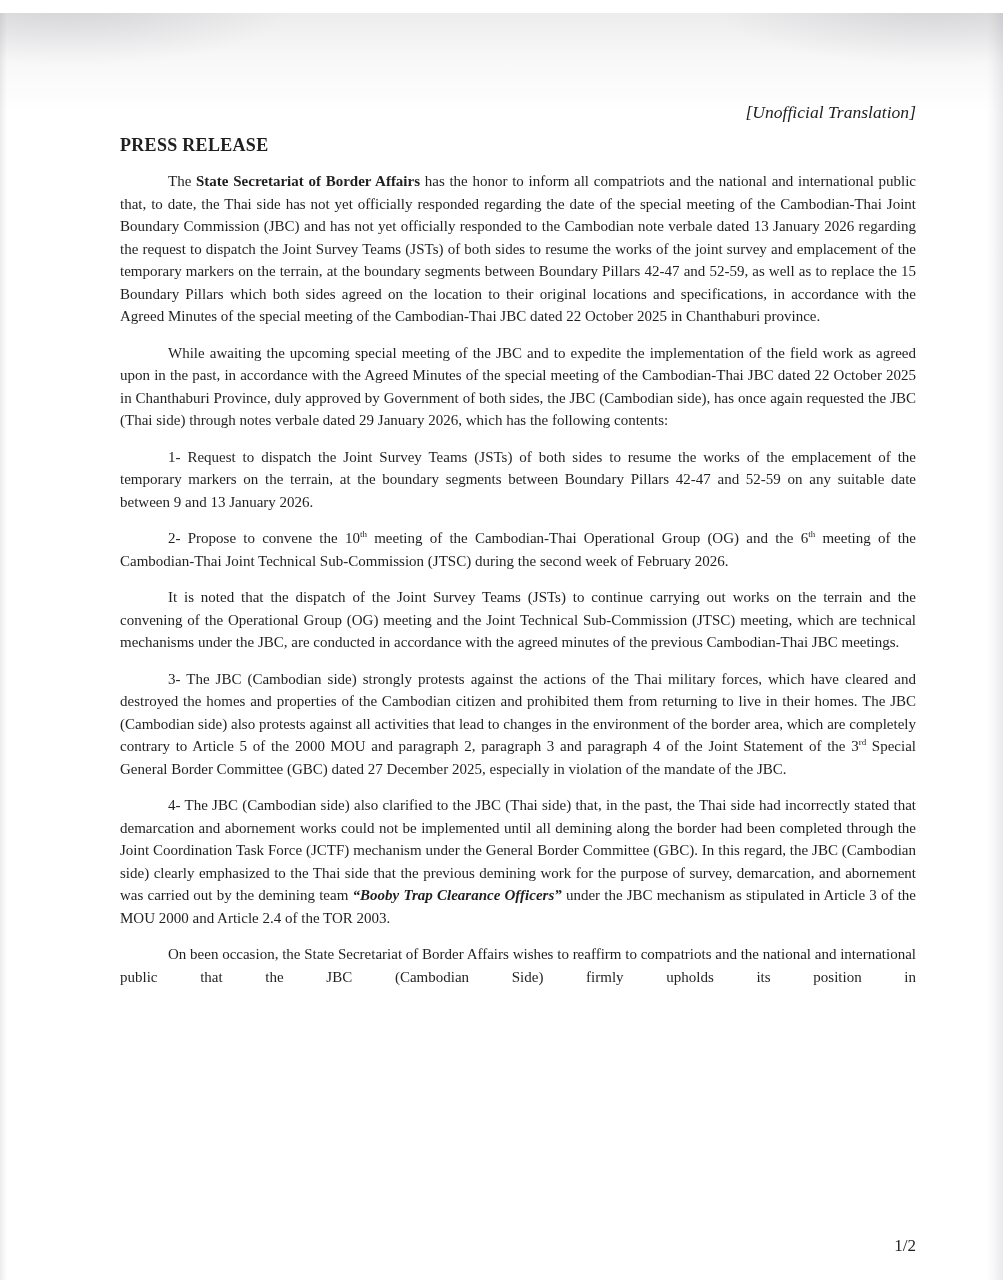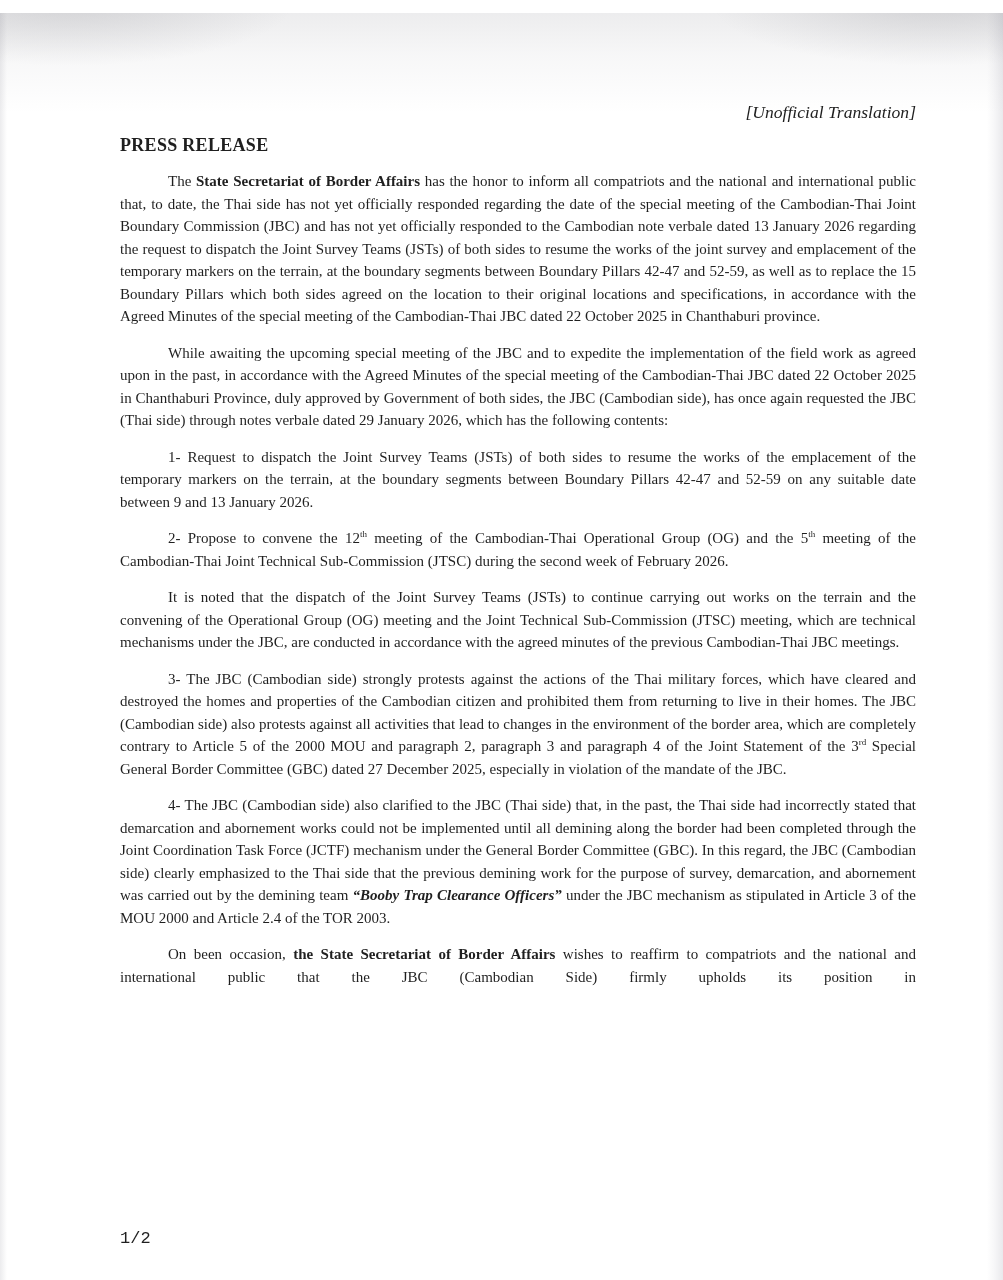--- a/index.html
+++ b/index.html
@@ -57,40 +57,39 @@
     text-align-last: justify;
   }
   .para sup {
     font-size: 0.6em;
     line-height: 0;
     vertical-align: super;
   }
   .page-footer {
     position: absolute;
     left: 120px;
-    bottom: 44px;
+    bottom: 37px;
     width: 796px;
-    text-align: left;
+    text-align: right;
     font-size: 17px;
     line-height: 20px;
-    font-family: Liberation Mono, monospace;
   }
 </style>
 </head>
 <body>
 
 <div class="page" style="color: rgb(31, 31, 31);">
   <div class="content">
     <div class="header-note">[Unofficial Translation]</div>
     <div class="doc-title">PRESS RELEASE</div>
     <div class="body-text">
         <p class="para"><span>The </span><span style="font-weight: bold;">State Secretariat of Border Affairs</span><span> has the honor to inform all compatriots and the national and international public that, to date, the Thai side has not yet officially responded regarding the date of the special meeting of the Cambodian-Thai Joint Boundary Commission (JBC) and has not yet officially responded to the Cambodian note verbale dated 13 January 2026 regarding the request to dispatch the Joint Survey Teams (JSTs) of both sides to resume the works of the joint survey and emplacement of the temporary markers on the terrain, at the boundary segments between Boundary Pillars 42-47 and 52-59, as well as to replace the 15 Boundary Pillars which both sides agreed on the location to their original locations and specifications, in accordance with the Agreed Minutes of the special meeting of the Cambodian-Thai JBC dated 22 October 2025 in Chanthaburi province.</span></p>
         <p class="para"><span>While awaiting the upcoming special meeting of the JBC and to expedite the implementation of the field work as agreed upon in the past, in accordance with the Agreed Minutes of the special meeting of the Cambodian-Thai JBC dated 22 October 2025 in Chanthaburi Province, duly approved by Government of both sides, the JBC (Cambodian side), has once again requested the JBC (Thai side) through notes verbale dated 29 January 2026, which has the following contents:</span></p>
         <p class="para"><span>1- Request to dispatch the Joint Survey Teams (JSTs) of both sides to resume the works of the emplacement of the temporary markers on the terrain, at the boundary segments between Boundary Pillars 42-47 and 52-59 on any suitable date between 9 and 13 January 2026.</span></p>
-        <p class="para"><span>2- Propose to convene the 12</span><sup>th</sup><span> meeting of the Cambodian-Thai Operational Group (OG) and the 5</span><sup>th</sup><span> meeting of the Cambodian-Thai Joint Technical Sub-Commission (JTSC) during the second week of February 2026.</span></p>
+        <p class="para"><span>2- Propose to convene the 10</span><sup>th</sup><span> meeting of the Cambodian-Thai Operational Group (OG) and the 6</span><sup>th</sup><span> meeting of the Cambodian-Thai Joint Technical Sub-Commission (JTSC) during the second week of February 2026.</span></p>
         <p class="para"><span>It is noted that the dispatch of the Joint Survey Teams (JSTs) to continue carrying out works on the terrain and the convening of the Operational Group (OG) meeting and the Joint Technical Sub-Commission (JTSC) meeting, which are technical mechanisms under the JBC, are conducted in accordance with the agreed minutes of the previous Cambodian-Thai JBC meetings.</span></p>
         <p class="para"><span>3- The JBC (Cambodian side) strongly protests against the actions of the Thai military forces, which have cleared and destroyed the homes and properties of the Cambodian citizen and prohibited them from returning to live in their homes. The JBC (Cambodian side) also protests against all activities that lead to changes in the environment of the border area, which are completely contrary to Article 5 of the 2000 MOU and paragraph 2, paragraph 3 and paragraph 4 of the Joint Statement of the 3</span><sup>rd</sup><span> Special General Border Committee (GBC) dated 27 December 2025, especially in violation of the mandate of the JBC.</span></p>
         <p class="para"><span>4- The JBC (Cambodian side) also clarified to the JBC (Thai side) that, in the past, the Thai side had incorrectly stated that demarcation and abornement works could not be implemented until all demining along the border had been completed through the Joint Coordination Task Force (JCTF) mechanism under the General Border Committee (GBC). In this regard, the JBC (Cambodian side) clearly emphasized to the Thai side that the previous demining work for the purpose of survey, demarcation, and abornement was carried out by the demining team </span><span style="font-weight: bold; font-style: italic;">“Booby Trap Clearance Officers”</span><span> under the JBC mechanism as stipulated in Article 3 of the MOU 2000 and Article 2.4 of the TOR 2003.</span></p>
-        <p class="para justify-last"><span>On been occasion, </span><span style="font-weight: bold;">the State Secretariat of Border Affairs</span><span> wishes to reaffirm to compatriots and the national and international public that the JBC (Cambodian Side) firmly upholds its position in</span></p>
+        <p class="para justify-last"><span>On been occasion, </span><span style="font-weight: normal;">the State Secretariat of Border Affairs</span><span> wishes to reaffirm to compatriots and the national and international public that the JBC (Cambodian Side) firmly upholds its position in</span></p>
       </div>
   </div>
   <div class="page-footer">1/2</div>
 </div>
 
 </body></html>

